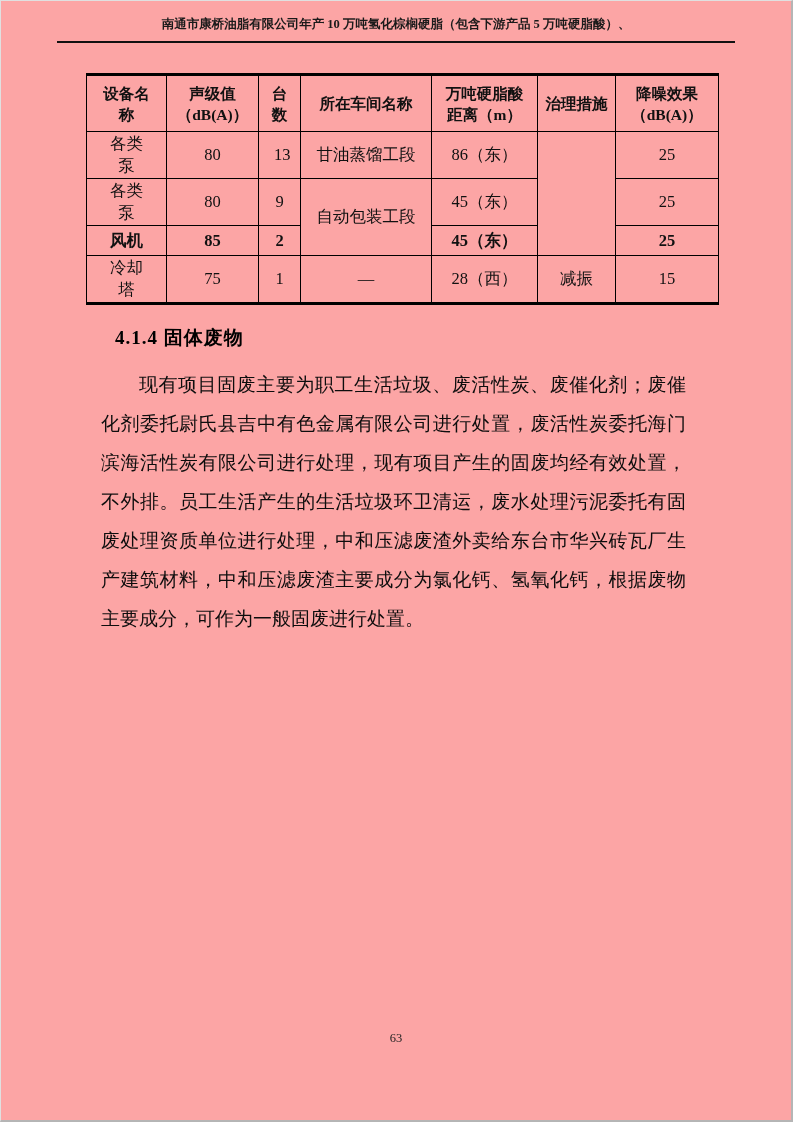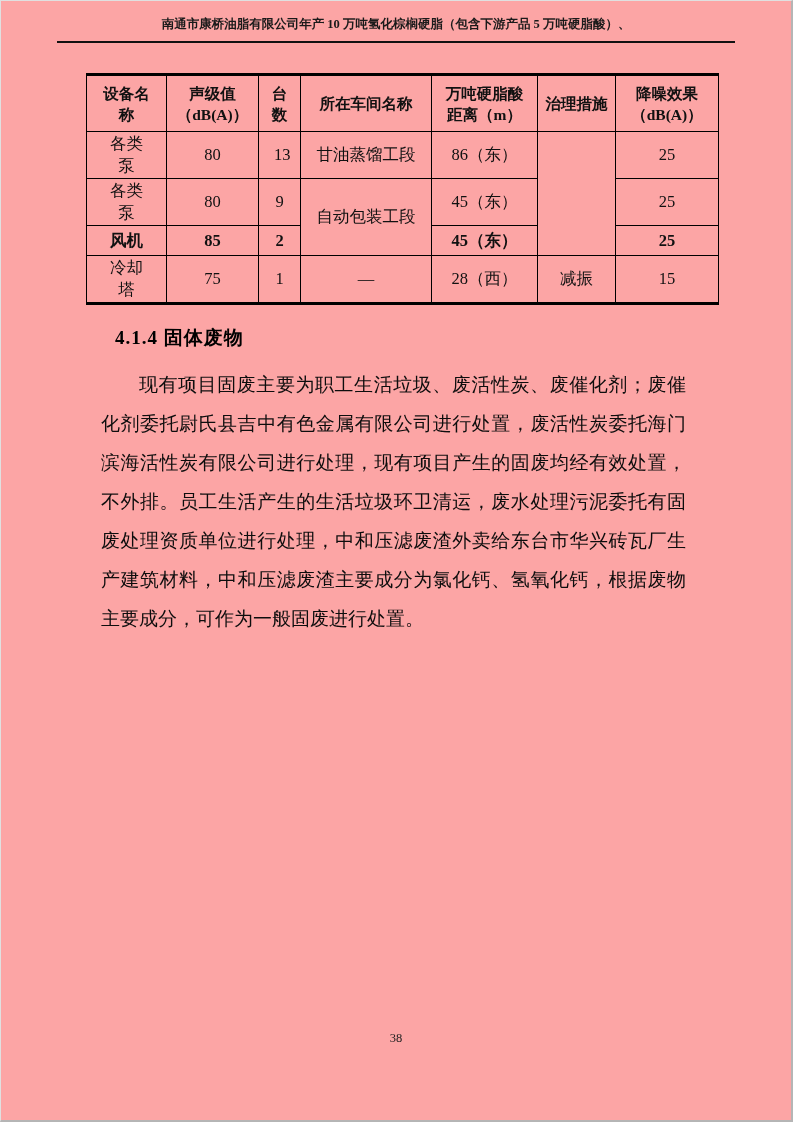--- a/index.html
+++ b/index.html
@@ -157,15 +157,15 @@
       </tr>
     </tbody>
   </table>
 
   <h2 class="section-heading">4.1.4 固体废物</h2>
 
   <div class="body-text">
     <p>现有项目固废主要为职工生活垃圾、废活性炭、废催化剂；废催化剂委托尉氏县吉中有色金属有限公司进行处置，废活性炭委托海门滨海活性炭有限公司进行处理，现有项目产生的固废均经有效处置，不外排。员工生活产生的生活垃圾环卫清运，废水处理污泥委托有固废处理资质单位进行处理，中和压滤废渣外卖给东台市华兴砖瓦厂生产建筑材料，中和压滤废渣主要成分为氯化钙、氢氧化钙，根据废物主要成分，可作为一般固废进行处置。</p>
   </div>
 
-  <div class="page-footer">38</div>
+  <div class="page-footer">63</div>
 
 </div>
 
 </body></html>

